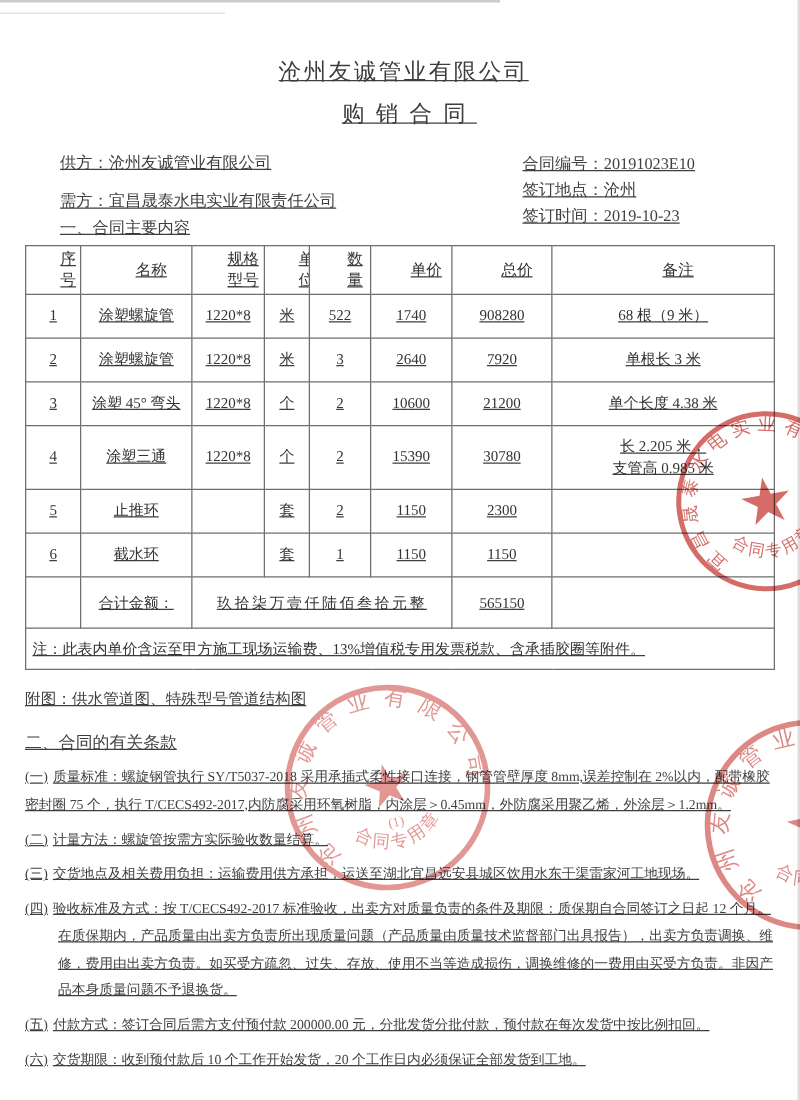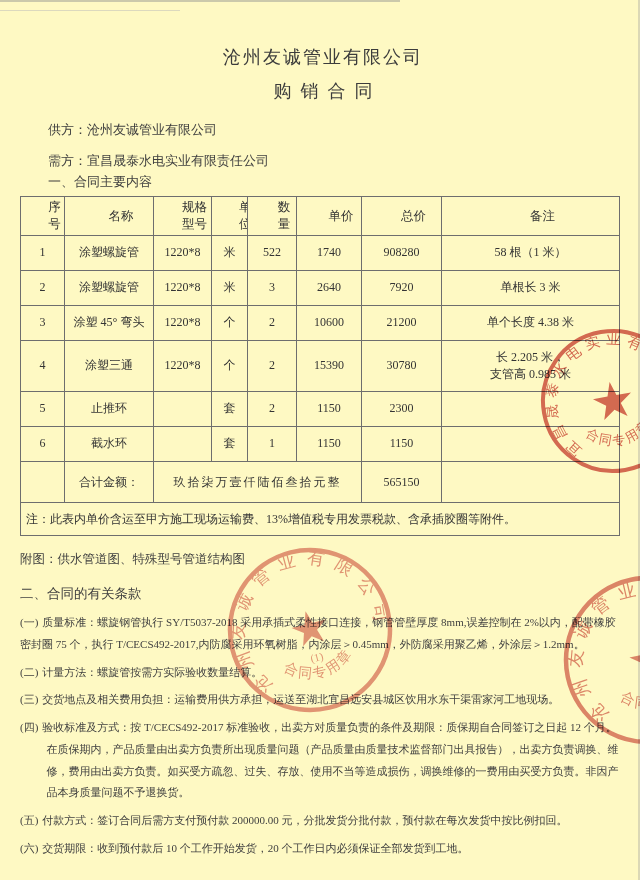--- a/index.html
+++ b/index.html
@@ -1,22 +1,23 @@
 <!DOCTYPE html>
 <html lang="zh"><head>
 <meta charset="utf-8">
 <style>
   html,body{margin:0;padding:0;background:#e9e9e7;}
   .page{
     position:relative; width:640px; height:880px; margin:0 auto;
-    background:#fef9c3; overflow:hidden;
+    background:#ffffff; overflow:hidden;
     font-family:"Liberation Serif","DejaVu Serif",serif;
     color:#3f3f3f;
     box-sizing:border-box;
     padding:44px 14px 0 20px;
+    text-decoration:underline;
   }
   
   .edge-top{position:absolute;top:0;left:0;width:400px;height:2px;background:#8d8d8d;opacity:.45;}
   .edge-top2{position:absolute;top:10px;left:0;width:180px;height:1px;background:#b9b9b9;opacity:.5;}
   .edge-right{position:absolute;top:0;right:0;width:2px;height:100%;background:#9a9a9a;opacity:.35;}
 
   .title{
     text-align:center; font-size:18px; letter-spacing:2px; color:#3c3c3c;
     line-height:26px;
   }
@@ -74,20 +75,25 @@
 
   <div class="title">沧州友诚管业有限公司</div>
   <div class="subtitle">购销合同</div>
 
   <div class="meta">
     <div class="meta-left">
       <div class="line"><span>供方：</span><span>沧州友诚管业有限公司</span></div>
       <div class="gap"></div>
       <div class="line"><span>需方：</span><span>宜昌晟泰水电实业有限责任公司</span></div>
       <div class="sec-heading">一、合同主要内容</div>
+    </div>
+    <div class="meta-right">
+      <div><span>合同编号：</span><span>20191023E10</span></div>
+      <div><span>签订地点：</span><span>沧州</span></div>
+      <div><span>签订时间：</span><span>2019-10-23</span></div>
     </div>
   </div>
 
   <table class="items">
     <colgroup>
       <col style="width:44px">
         <col style="width:89px">
         <col style="width:58px">
         <col style="width:36px">
       <col style="width:49px">
@@ -109,21 +115,21 @@
     </thead>
     <tbody>
         <tr>
           <td>1</td>
           <td>涂塑螺旋管</td>
           <td>1220*8</td>
           <td>米</td>
           <td>522</td>
           <td>1740</td>
           <td>908280</td>
-          <td>58 根（1 米）</td>
+          <td>68 根（9 米）</td>
         </tr>
         <tr>
           <td>2</td>
           <td>涂塑螺旋管</td>
           <td>1220*8</td>
           <td>米</td>
           <td>3</td>
           <td>2640</td>
           <td>7920</td>
           <td>单根长 3 米</td>

